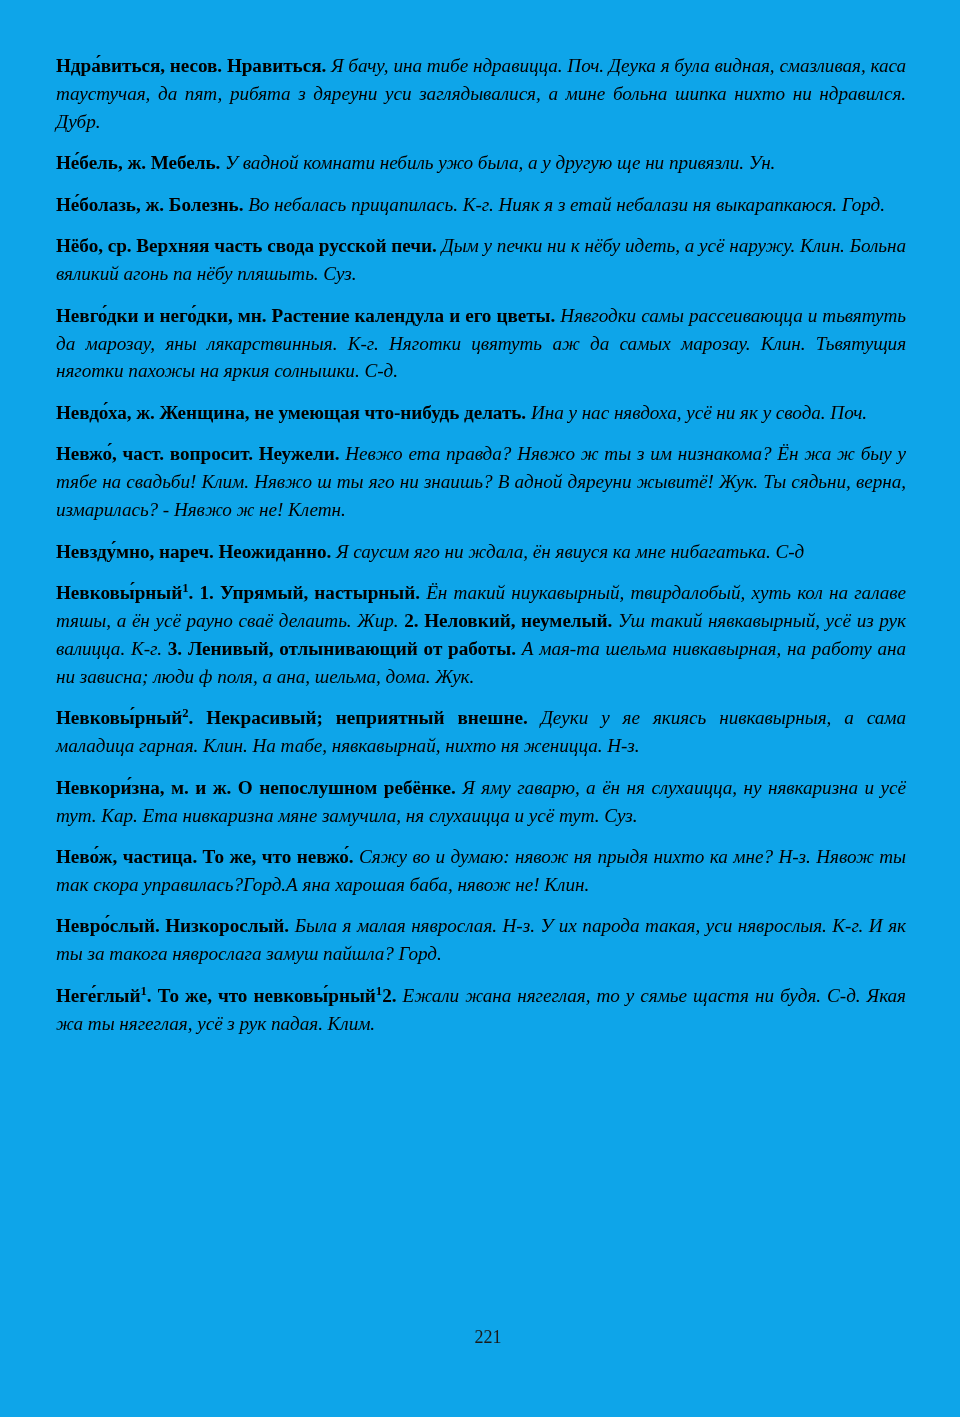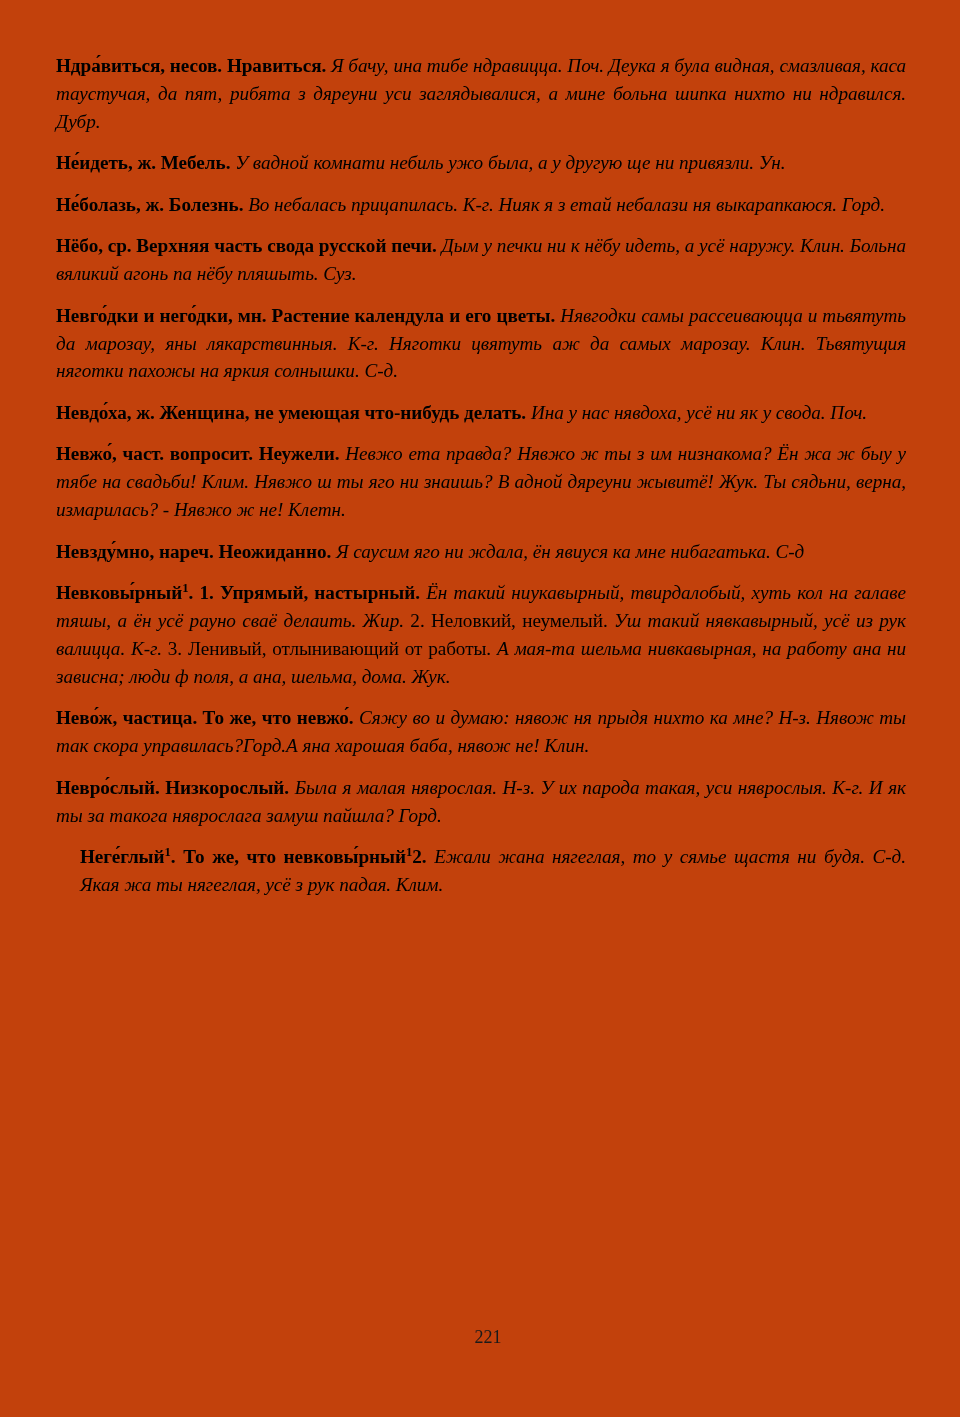--- a/index.html
+++ b/index.html
@@ -14,50 +14,49 @@
     color: #000000;
     position: relative;
     overflow: hidden;
   }
   .page {
     position: absolute;
     left: 0;
     top: 0;
     width: 960px;
     height: 1417px;
-    background: #c2410c;
+    background: #0ea5e9;
   }
   .content {
     position: absolute;
     left: 56px;
     top: 52px;
     width: 850px;
   }
   .entry {
     margin: 0 0 13.5px 0;
     font-size: 19.2px;
     line-height: 1.455;
     text-align: justify;
     text-justify: inter-word;
     font-style: italic;
     font-weight: normal;
     letter-spacing: -0.05px;
   }
   .entry:last-of-type {
     margin-bottom: 0;
-    margin-left: 24px;
   }
   
   .hw {
     font-style: normal;
     font-weight: bold;
   }
   .sense-num {
     font-style: normal;
-    font-weight: normal;
+    font-weight: bold;
     margin-top: 28px;
   }
   
   .quote {
     font-style: italic;
     font-weight: normal;
   }
   sup {
     font-size: 0.66em;
     vertical-align: super;
@@ -78,39 +77,41 @@
 </style>
 </head>
 <body>
 
 <div class="page">
   <div class="content">
 
     <p class="entry"><span class="hw">Ндра́виться, несов. Нравиться.</span> <span class="quote">Я бачу, ина тибе ндравицца. Поч. Деука я була видная, смазливая, каса таустучая, да пят, рибята з дяреуни уси заглядывалися, а мине больна шипка нихто ни ндравился. Дубр.</span></p>
 
 
-    <p class="entry"><span class="hw">Не́идеть, ж. Мебель.</span> <span class="quote">У вадной комнати небиль ужо была, а у другую ще ни привязли. Ун.</span></p>
+    <p class="entry"><span class="hw">Не́бель, ж. Мебель.</span> <span class="quote">У вадной комнати небиль ужо была, а у другую ще ни привязли. Ун.</span></p>
 
 
     <p class="entry"><span class="hw">Не́болазь, ж. Болезнь.</span> <span class="quote">Во небалась прицапилась. К-г.  Нияк я з етай небалази ня выкарапкаюся. Горд.</span></p>
 
 
     <p class="entry"><span class="hw">Нёбо, ср. Верхняя часть свода русской печи.</span> <span class="quote">Дым у печки ни к нёбу идеть, а усё наружу. Клин. Больна вяликий агонь па нёбу пляшыть. Суз.</span></p>
 
     <p class="entry"><span class="hw">Невго́дки и него́дки, мн. Растение календула и его цветы.</span> <span class="quote">Нявгодки самы рассеиваюцца и тьвятуть да марозау, яны лякарствинныя. К-г. Няготки цвятуть аж да самых марозау. Клин.  Тьвятущия няготки пахожы на яркия солнышки. С-д.</span></p>
 
     <p class="entry"><span class="hw">Невдо́ха, ж. Женщина, не умеющая что-нибудь делать.</span> <span class="quote">Ина у нас нявдоха, усё ни як у свода. Поч.</span></p>
 
     <p class="entry"><span class="hw">Невжо́, част. вопросит. Неужели.</span> <span class="quote">Невжо ета правда? Нявжо ж ты з им низнакома? Ён жа ж быу у тябе на свадьби! Клим. Нявжо ш ты яго ни знаишь? В адной дяреуни жывитё! Жук. Ты сядьни, верна, измарилась? - Нявжо ж не! Клетн.</span></p>
 
     <p class="entry"><span class="hw">Невзду́мно, нареч. Неожиданно.</span> <span class="quote">Я саусим яго ни ждала, ён явиуся ка мне нибагатька. С-д</span></p>
 
     <p class="entry"><span class="hw">Невковы́рный<sup>1</sup>. 1. Упрямый, настырный.</span> <span class="quote">Ён такий ниукавырный, твирдалобый, хуть кол на галаве тяшы, а ён усё рауно сваё делаить. Жир.</span> <span class="sense-num">2.  Неловкий, неумелый.</span> <span class="quote">Уш такий нявкавырный, усё из рук  валицца. К-г.</span> <span class="sense-num">3. Ленивый, отлынивающий от работы.</span> <span class="quote">А мая-та шельма нивкавырная, на работу ана ни зависна; люди ф поля, а ана, шельма, дома. Жук.</span></p>
 
+    <p class="entry"><span class="hw">Невковы́рный<sup>2</sup>. Некрасивый; неприятный внешне.</span> <span class="quote">Деуки у яе якиясь нивкавырныя, а сама маладица гарная. Клин. На табе, нявкавырнай, нихто ня женицца. Н-з.</span></p>
 
+    <p class="entry"><span class="hw">Невкори́зна, м. и ж. О непослушном ребёнке.</span> <span class="quote">Я  яму гаварю, а ён ня слухаицца, ну нявкаризна и усё тут. Кар. Ета нивкаризна мяне замучила, ня  слухаицца и усё тут. Суз.</span></p>
 
     <p class="entry"><span class="hw">Нево́ж,  частица.  То же, что невжо́.</span> <span class="quote">Сяжу во и думаю: нявож ня прыдя нихто ка мне? Н-з. Нявож ты так скора управилась?Горд.А яна харошая баба,  нявож  не! Клин.</span></p>
 
     <p class="entry"><span class="hw">Невро́слый. Низкорослый.</span> <span class="quote">Была я малая няврослая. Н-з. У их парода такая, уси няврослыя. К-г. И як ты за такога няврослага замуш пайшла? Горд.</span></p>
 
     <p class="entry"><span class="hw">Неге́глый<sup>1</sup>.  То же, что невковы́рный<sup>1</sup>2.</span> <span class="quote">Ежали жана нягеглая, то у сямье щастя ни будя. С-д. Якая жа ты нягеглая, усё з рук падая. Клим.</span></p>
 
   </div>
 
   <div class="pagenum">221</div>

